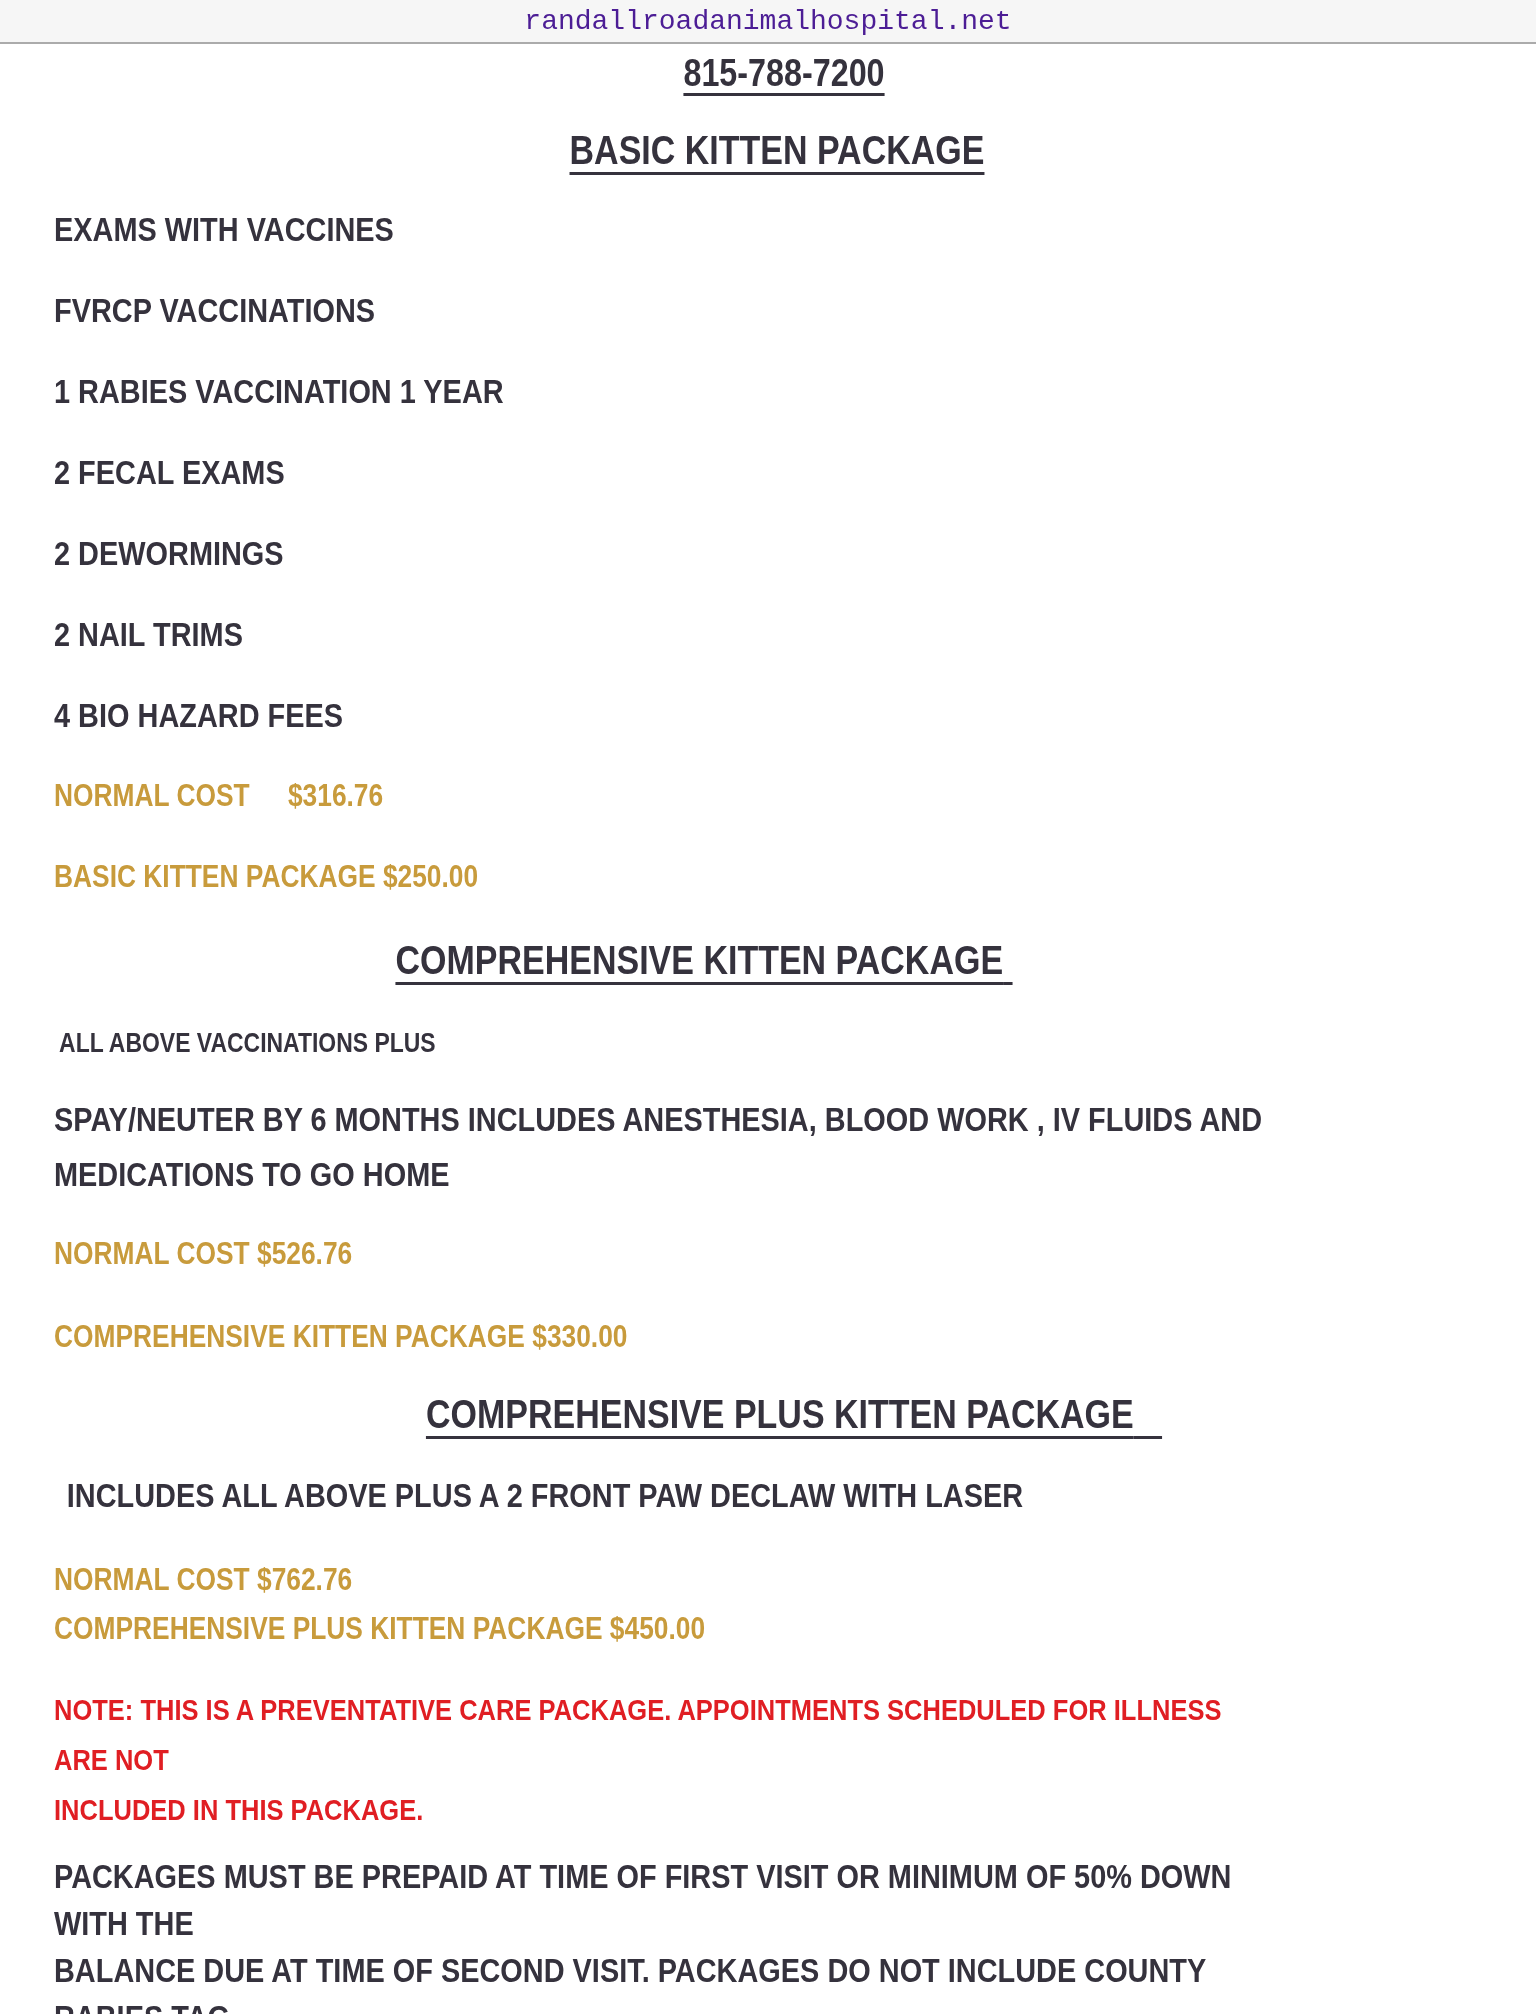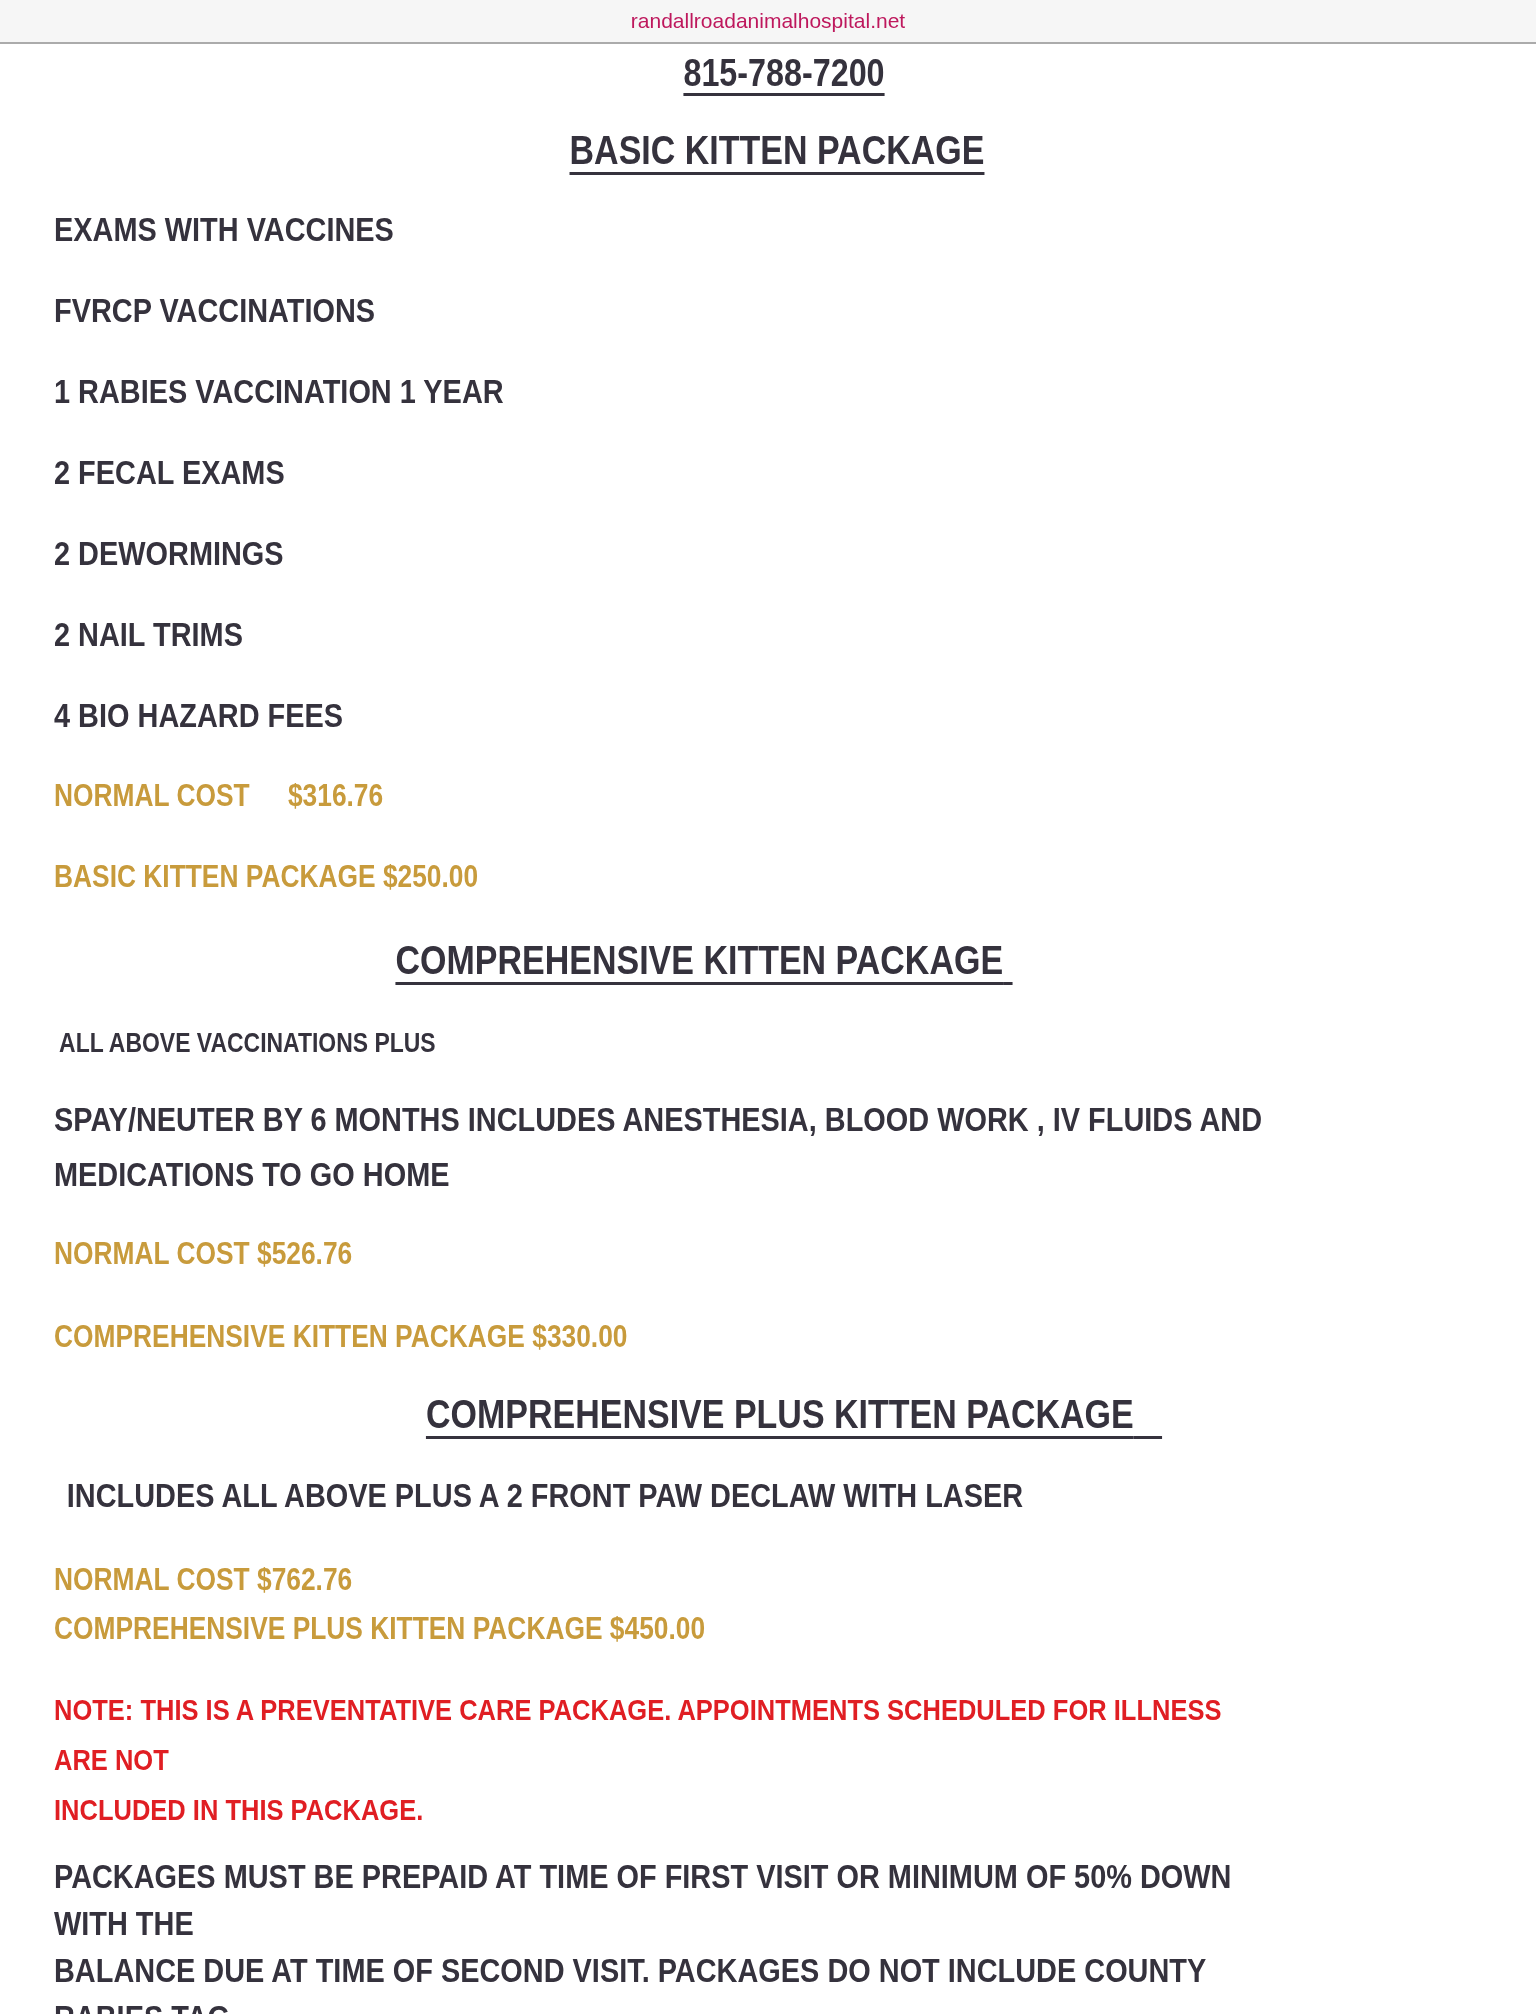--- a/index.html
+++ b/index.html
@@ -15,23 +15,23 @@
   }
   .urlbar {
     height: 42px;
     background: #f6f6f6;
     border-bottom: 2px solid #ababab;
     display: flex;
     align-items: center;
     justify-content: center;
   }
   .urlbar span {
-    font-size: 21px;
-    color: #be185d;
-    font-family: Liberation Sans, sans-serif;
+    font-size: 28px;
+    color: #4c1d95;
+    font-family: Liberation Mono, monospace;
   }
   .content {
     padding: 0 54px;
     color: var(--text-dark, #35323d);
     font-weight: 700;
   }
   
   .tx {
     display: block;
     margin: 0;

